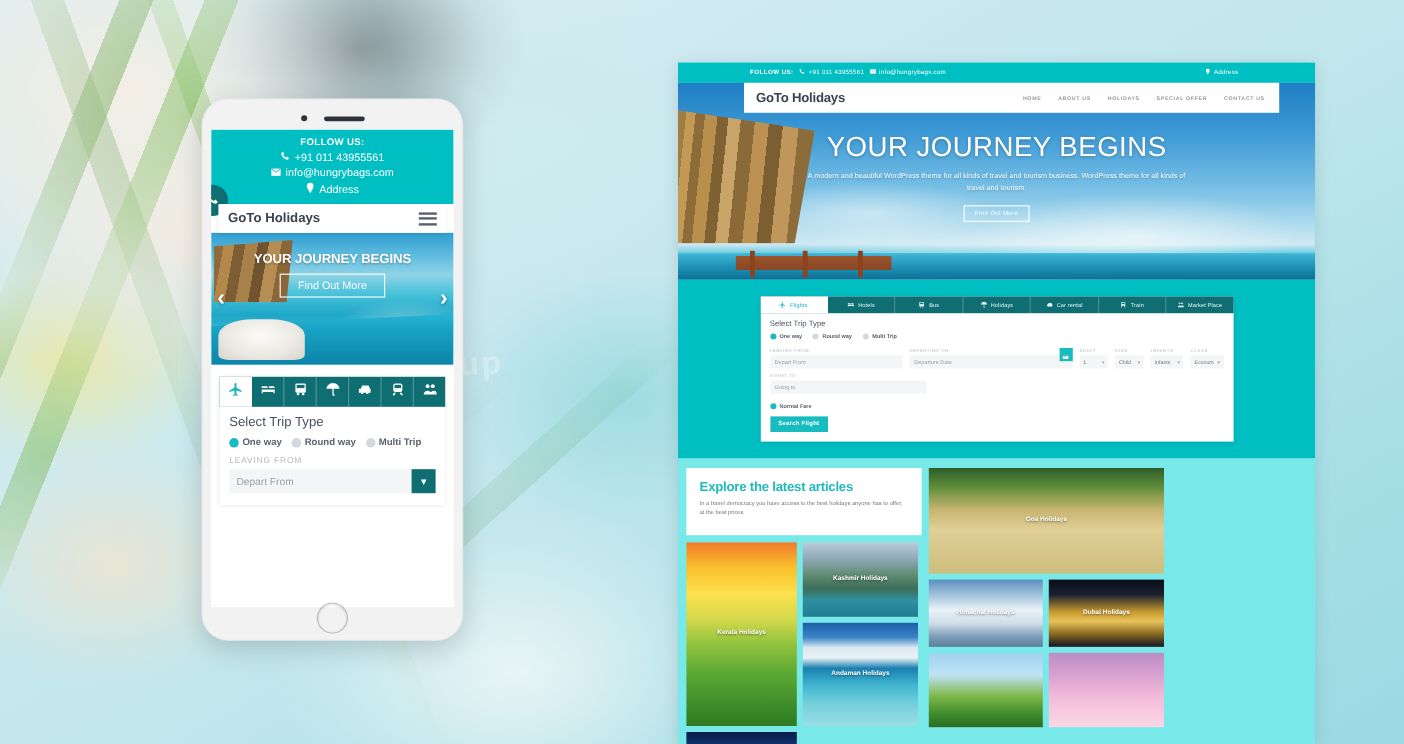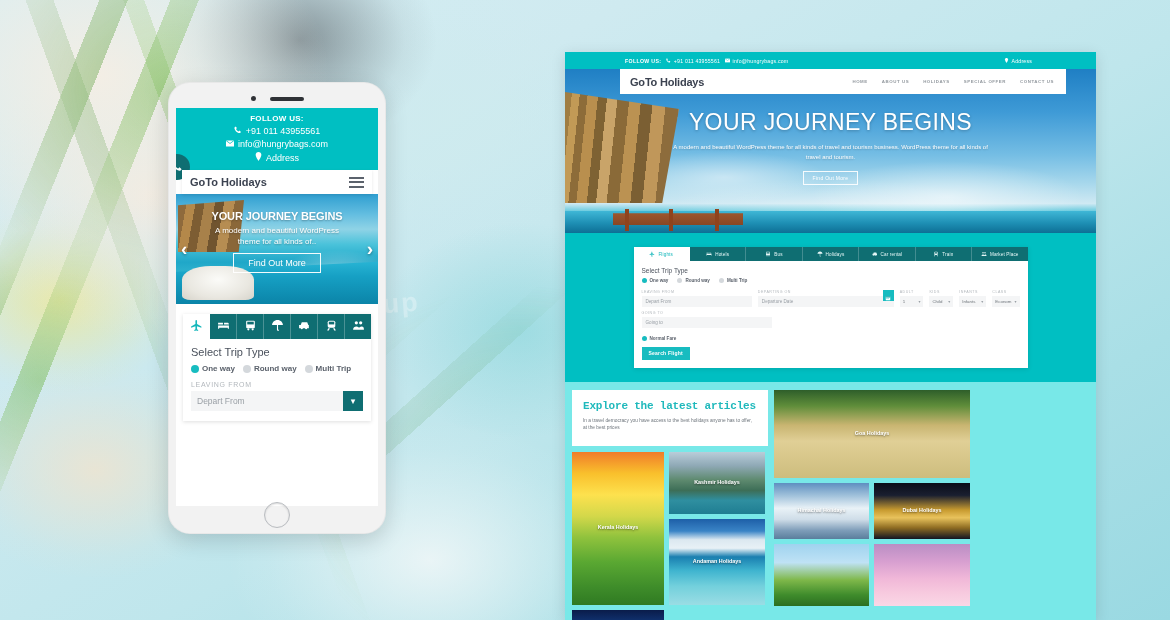--- a/index.html
+++ b/index.html
@@ -175,21 +175,21 @@
     margin-top: 4px; display: inline-block; background: #17bcc0; color: #fff;
     font-size: 5px; font-weight: 700; padding: 3.5px 7px; letter-spacing: .2px;
   }
 
   
   .d-articles { background: #78e8e8; padding: 8px 7px 0 7px; display: flex; gap: 6px; }
   .art-left { width: 196px; }
   .art-card {
     background: #fff; padding: 10px 11px 12px; height: 56px;
   }
-  .art-title { color: #20b9bc; font-size: 11px; font-weight: 700; letter-spacing: -.2px; font-family: Liberation Mono, monospace; }
+  .art-title { color: #20b9bc; font-size: 11px; font-weight: 700; letter-spacing: -.2px; }
   .art-sub { font-size: 4.8px; color: #6e757c; line-height: 7.5px; margin-top: 5px; }
 
   .grid-l { display: flex; gap: 5px; margin-top: 6px; }
   .tile { position: relative; overflow: hidden; }
   .tile-lbl {
     position: absolute; left: 0; right: 0; top: 50%; transform: translateY(-50%);
     text-align: center; color: #fff; font-size: 5.4px; font-weight: 700;
     line-height: 7.5px; text-shadow: 0 1px 2px rgba(0,0,0,0.5); padding: 0 3px;
   }
   .t-kerala { width: 92px; height: 153px;
@@ -597,21 +597,20 @@
           <div></div>
         </span>
     </div>
 
     <div class="p-hero">
       <div class="cab"></div>
       <div class="pool"></div>
       <div class="lounger"></div>
       <div class="p-hero-txt">
         <div class="p-hero-title">YOUR JOURNEY BEGINS</div>
-        <div class="p-hero-sub">A modern and beautiful WordPress theme for all kinds of..</div>
         <div class="p-hero-btn">Find Out More</div>
       </div>
       <div class="p-arrow l">‹</div>
       <div class="p-arrow r">›</div>
     </div>
 
     <div class="p-booking">
       <div class="p-tabs">
         <div class="p-tab active">
           <span><svg viewBox="0 0 24 24" fill="#16b7bb">

